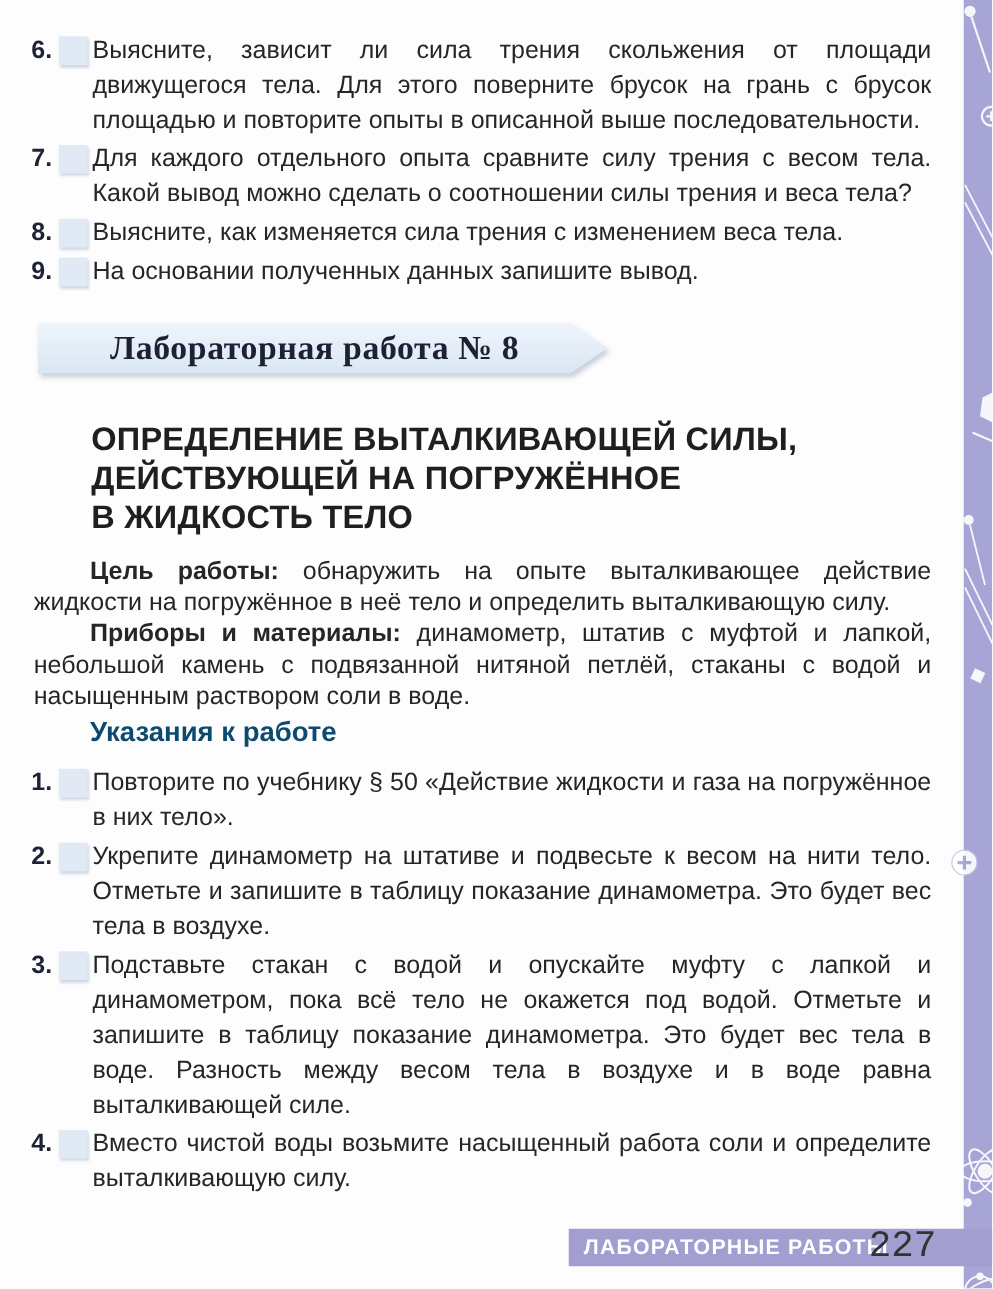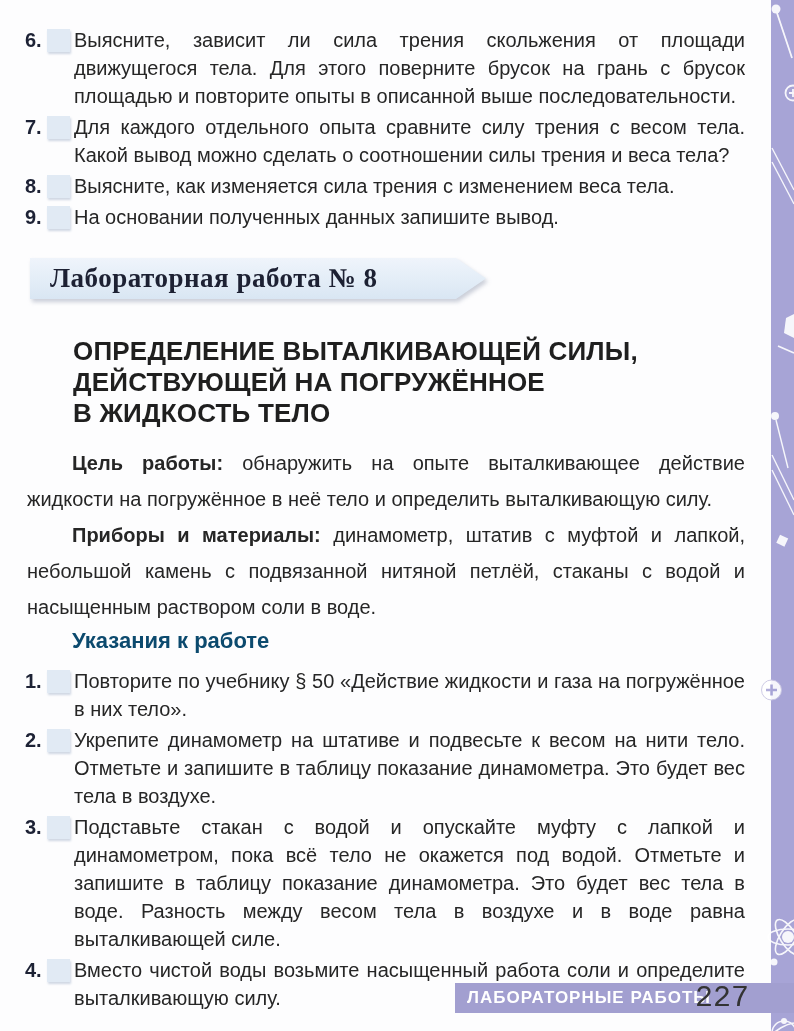--- a/index.html
+++ b/index.html
@@ -22,32 +22,32 @@
     flex:none; width:23px; height:23px; margin:3px 4px 0 0;
     background:#e1eaf4; box-shadow:1px 2px 2px rgba(140,160,190,.4);
   }
   .num-item .txt {
     flex:1; font-size:20px; line-height:28px; color:#262626;
     text-align:justify; hyphens:auto;
   }
   
   .banner-wrap { margin:27px 0 0 5px; width:456px; filter:drop-shadow(2px 3px 2px rgba(125,135,160,.4)); }
   .banner {
-    height:41px; line-height:40px; padding-left:20px; letter-spacing:.5px;
+    height:41px; line-height:40px; padding-left:58px; letter-spacing:.5px;
     background:linear-gradient(180deg,#eff4fb 0%,#e3edf7 55%,#d9e6f3 100%);
     clip-path:polygon(0 0, calc(100% - 30px) 0, 100% 50%, calc(100% - 30px) 100%, 0 100%);
     font-family:"Liberation Serif", serif; font-weight:bold; font-size:27px; color:#1d2133;
   }
   
   .lab-title {
     margin:37px 0 16px 48px; font-size:26px; line-height:31px;
     font-weight:bold; color:#1f1f1f; letter-spacing:.2px;
   }
   .para {
-    margin-left:2px; font-size:20px; line-height:36px; color:#262626;
+    margin-left:2px; font-size:20px; line-height:25px; color:#262626;
     text-align:justify; text-indent:45px; hyphens:auto;
   }
   .para .label { font-weight:bold; }
   .goal { margin-top:10px; }
   .sub-heading { margin:3px 0 13px 47px; font-size:22px; font-weight:bold; color:#0c4a6e; }
   
   .footer-bar {
     position:absolute; left:455px; right:0; top:983px; height:30px;
     background:#a29fd0; z-index:3;
   }

